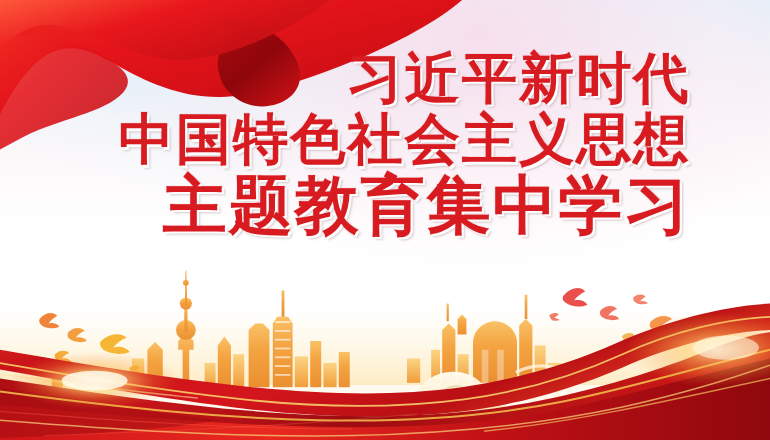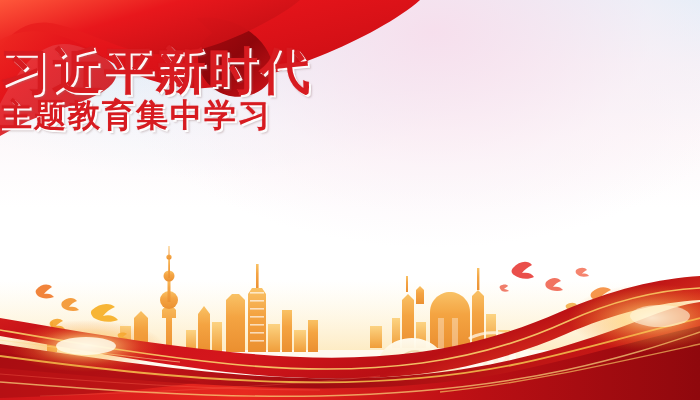--- a/index.html
+++ b/index.html
@@ -12,38 +12,38 @@
     background:
       radial-gradient(ellipse 480px 300px at 62% 8%, rgba(247,222,236,.95) 0%, rgba(250,238,245,.55) 45%, rgba(255,255,255,0) 72%),
       radial-gradient(ellipse 420px 220px at 28% 2%, rgba(206,232,247,.9) 0%, rgba(232,244,252,.45) 50%, rgba(255,255,255,0) 78%),
       linear-gradient(180deg,#dfeef9 0%,#f3f1f7 16%,#fdf8fa 34%,#ffffff 52%,#ffffff 70%,#fffdf6 80%,#fffaf0 88%);
   }
   .layer{position:absolute;top:0;left:0;width:700px;height:400px;}
   .svgl{display:block;}
 
   
   #title-block{
-    position:absolute;left:0;top:46px;width:628px;text-align:left;z-index:40;
+    position:absolute;left:0;top:46px;width:628px;text-align:right;z-index:40;
   }
   .tline{
     display:block;
     color:#d71b20;
     font-weight:bold;
     letter-spacing:2px;
     line-height:1.03;
     white-space:nowrap;
     text-shadow:
        2px 2px 0 rgba(255,255,255,.96),
        3px 3px 2px rgba(150,120,120,.38),
        0 0 1px rgba(215,27,32,.5);
     font-family:"Liberation Serif","DejaVu Serif",serif;
   }
   #title-line-1{font-size:50px;}
   #title-line-2{font-size:50px;margin-top:4px;}
-  #title-line-3{font-size:32px;margin-top:4px;font-family:Liberation Mono, monospace;}
+  #title-line-3{font-size:58px;margin-top:4px;}
   #subtitle{
     display:block;margin-top:14px;
     color:#c8161d;font-size:21px;font-weight:bold;letter-spacing:2px;
     white-space:nowrap;
     text-shadow:1px 1px 0 rgba(255,255,255,.9),2px 2px 2px rgba(160,120,120,.3);
     font-family:"Liberation Serif","DejaVu Serif",serif;
   }
 </style>
 </head>
 <body>
@@ -303,16 +303,17 @@
     <g>
       <ellipse cx="86" cy="346" rx="78" ry="26" fill="url(#burstL)" opacity="0.9"></ellipse>
       <ellipse cx="86" cy="346" rx="30" ry="9" fill="#fffaea" opacity="0.85"></ellipse>
       <ellipse cx="652" cy="318" rx="84" ry="34" fill="url(#burstR)" opacity="0.85"></ellipse>
       <ellipse cx="660" cy="316" rx="30" ry="11" fill="#fff6dd" opacity="0.6"></ellipse>
     </g>
   </svg>
 
   <div id="title-block">
     <span class="tline" id="title-line-1">习近平新时代</span>
+    <span class="tline" id="title-line-2">中国特色社会主义思想</span>
     <span class="tline" id="title-line-3">主题教育集中学习</span>
   </div>
 
 </div>
 
 </body></html>

